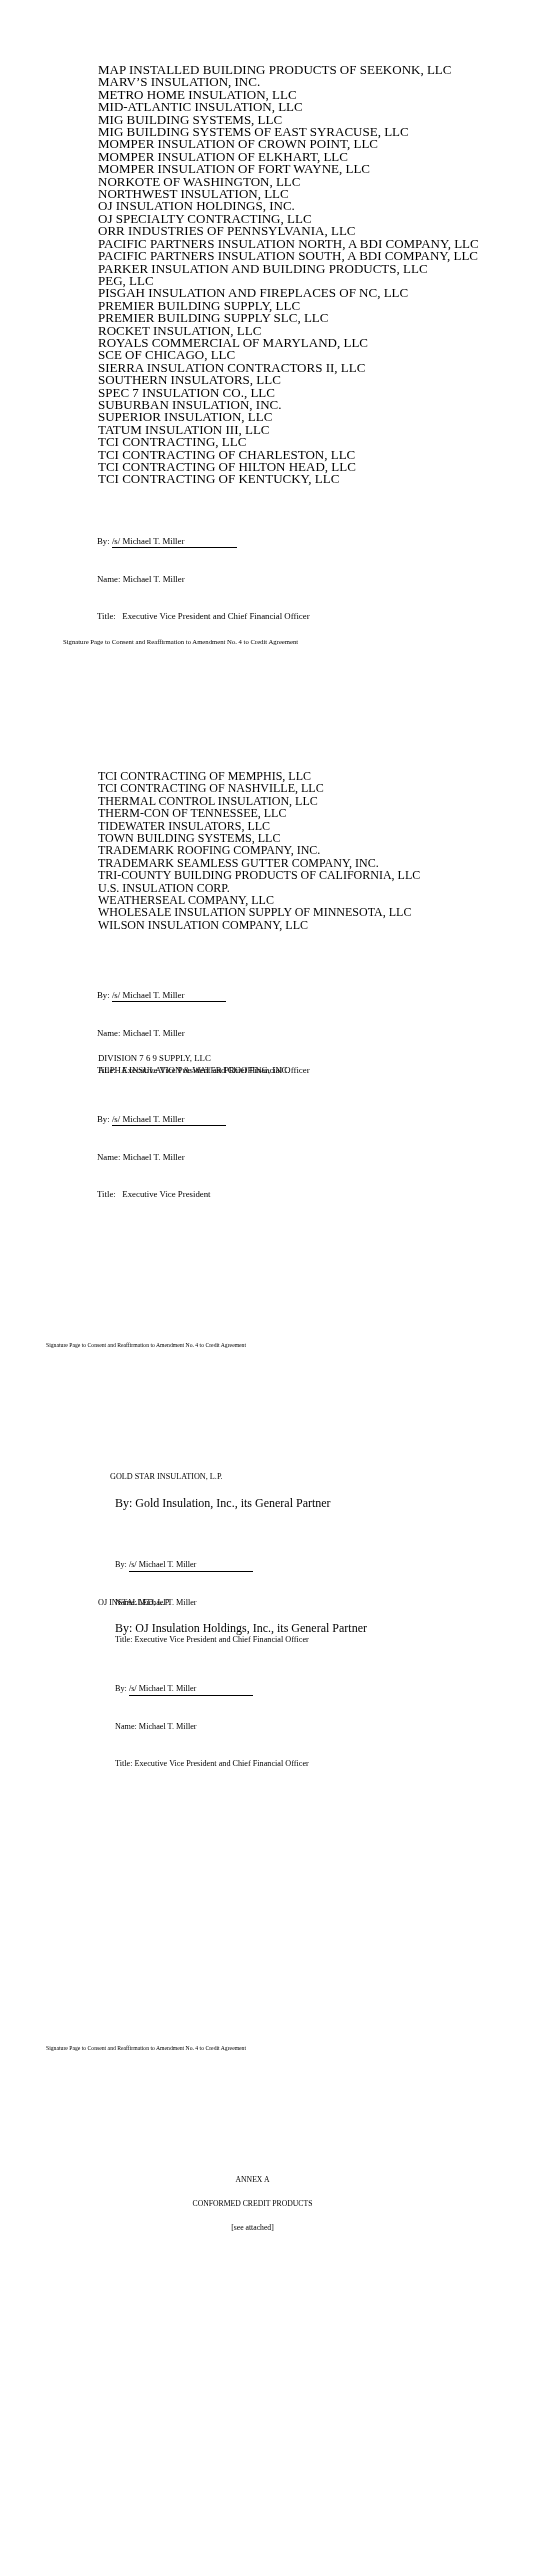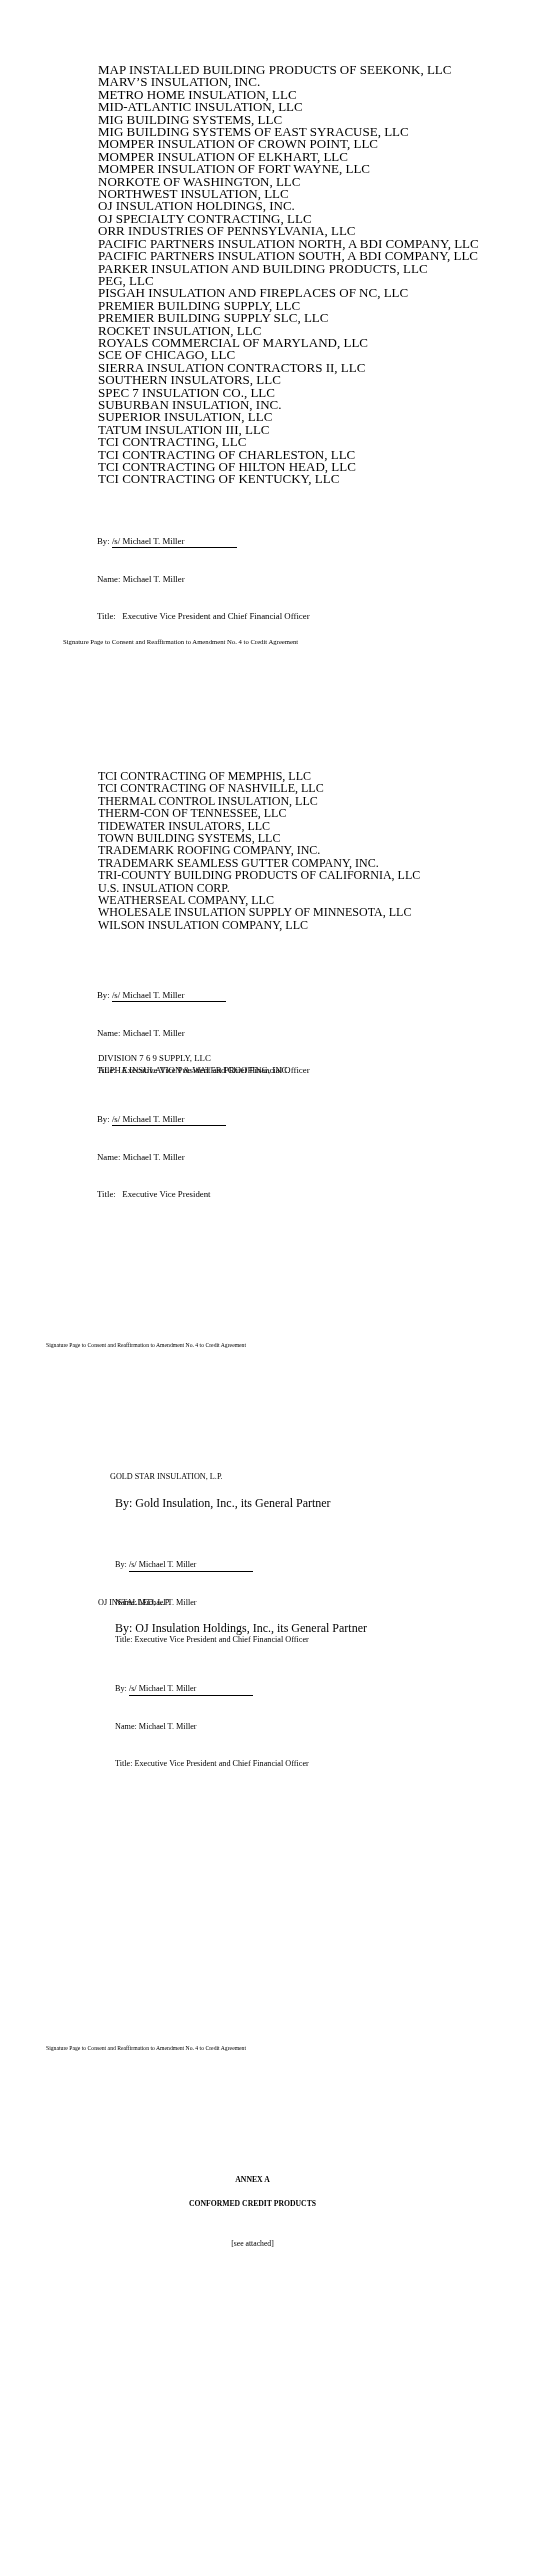--- a/index.html
+++ b/index.html
@@ -22,22 +22,22 @@
     width: 124px;
     border-bottom: 0.5px solid #000;
     padding-bottom: 0px;
   }
   .entity-heading { font-size: 8.2px; line-height: 12.4px; }
   .heading-pair { font-size: 8.8px; line-height: 12.4px; }
   .partner-line { font-size: 12px; line-height: 10.3px; }
   .footer-note-lg { font-size: 6.7px; }
   .footer-note-sm { font-size: 5.7px; }
   .centered-block { left: 0; width: 505px; text-align: center; }
-  .annex-heading { font-size: 7.7px; font-weight: bold; }
-  .annex-note { font-size: 7.7px; margin-top: 16px; }
+  .annex-heading { font-size: 7.7px; font-weight: normal; }
+  .annex-note { font-size: 7.7px; }
 </style>
 </head>
 <body>
 
 <div class="abs company-list" style="left:98px; top:64px;"><div>MAP INSTALLED BUILDING PRODUCTS OF SEEKONK, LLC</div><div>MARV’S INSULATION, INC.</div><div>METRO HOME INSULATION, LLC</div><div>MID-ATLANTIC INSULATION, LLC</div><div>MIG BUILDING SYSTEMS, LLC</div><div>MIG BUILDING SYSTEMS OF EAST SYRACUSE, LLC</div><div>MOMPER INSULATION OF CROWN POINT, LLC</div><div>MOMPER INSULATION OF ELKHART, LLC</div><div>MOMPER INSULATION OF FORT WAYNE, LLC</div><div>NORKOTE OF WASHINGTON, LLC</div><div>NORTHWEST INSULATION, LLC</div><div>OJ INSULATION HOLDINGS, INC.</div><div>OJ SPECIALTY CONTRACTING, LLC</div><div>ORR INDUSTRIES OF PENNSYLVANIA, LLC</div><div>PACIFIC PARTNERS INSULATION NORTH, A BDI COMPANY, LLC</div><div>PACIFIC PARTNERS INSULATION SOUTH, A BDI COMPANY, LLC</div><div>PARKER INSULATION AND BUILDING PRODUCTS, LLC</div><div>PEG, LLC</div><div>PISGAH INSULATION AND FIREPLACES OF NC, LLC</div><div>PREMIER BUILDING SUPPLY, LLC</div><div>PREMIER BUILDING SUPPLY SLC, LLC</div><div>ROCKET INSULATION, LLC</div><div>ROYALS COMMERCIAL OF MARYLAND, LLC</div><div>SCE OF CHICAGO, LLC</div><div>SIERRA INSULATION CONTRACTORS II, LLC</div><div>SOUTHERN INSULATORS, LLC</div><div>SPEC 7 INSULATION CO., LLC</div><div>SUBURBAN INSULATION, INC.</div><div>SUPERIOR INSULATION, LLC</div><div>TATUM INSULATION III, LLC</div><div>TCI CONTRACTING, LLC</div><div>TCI CONTRACTING OF CHARLESTON, LLC</div><div>TCI CONTRACTING OF HILTON HEAD, LLC</div><div>TCI CONTRACTING OF KENTUCKY, LLC</div></div>
 
 <div class="abs sig-block" style="left:97px; top:510px;">
   <div><span>By: </span><span class="sig-underline" style="width:125px;">/s/ Michael T. Miller</span></div>
   <div>Name: Michael T. Miller</div>
   <div>Title:&nbsp;&nbsp;&nbsp;Executive Vice President and Chief Financial Officer</div>

